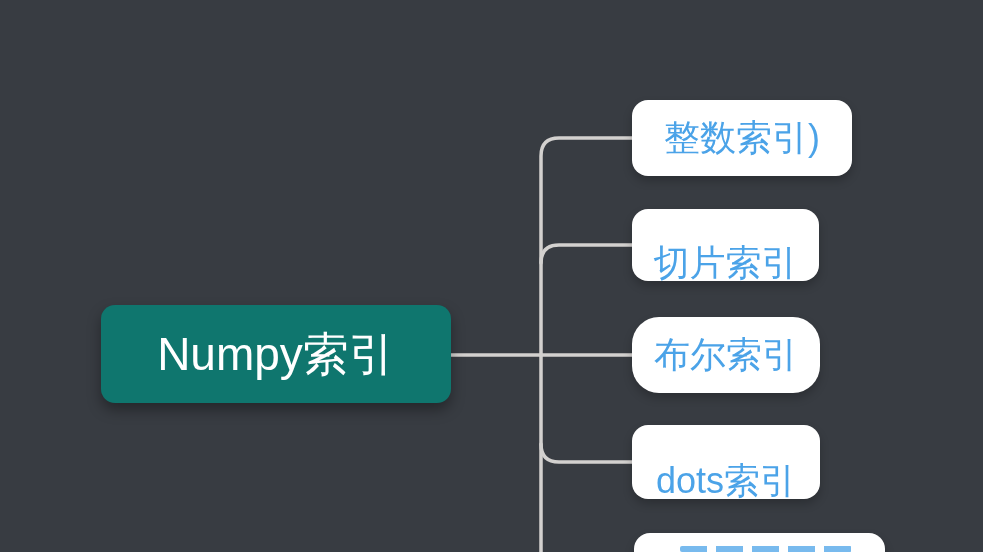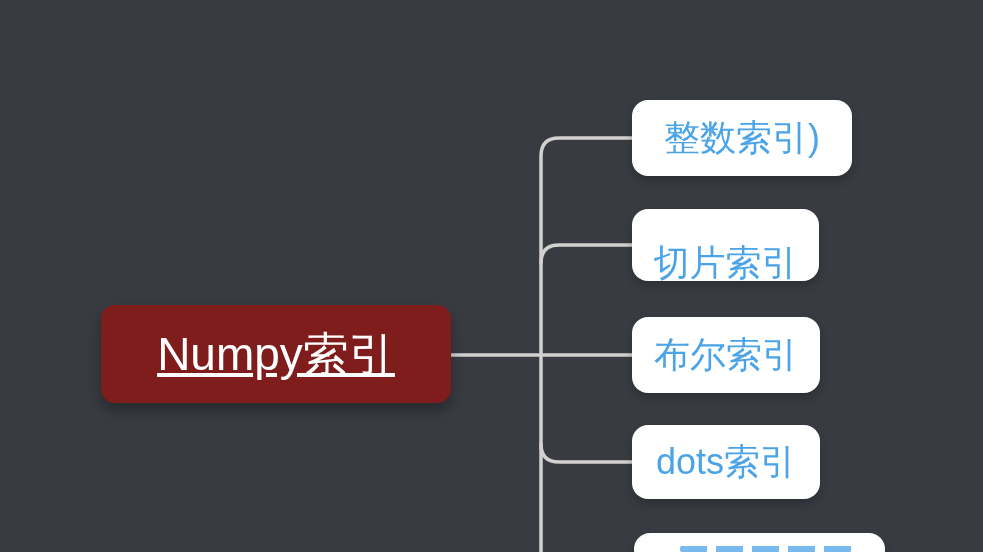--- a/index.html
+++ b/index.html
@@ -36,40 +36,39 @@
     justify-content: center;
     box-sizing: border-box;
   }
   .node .label {
     white-space: nowrap;
     line-height: 1;
   }
   .node-root {
     left: 101px; top: 305px;
     width: 350px; height: 98px;
-    background: #7f1d1d;
+    background: #0f766e;
     border-radius: 14px;
     box-shadow: 0 7px 14px rgba(0,0,0,0.35);
     color: #FFFFFF;
     font-size: 46px;
     font-weight: 400;
-    text-decoration: underline;
   }
   .node-child {
     background: #FFFFFF;
     border-radius: 16px;
     box-shadow: 0 5px 10px rgba(0,0,0,0.22);
     color: #4BA3E8;
     font-size: 36px;
     font-weight: 400;
   }
   .node-c1 { left: 632px; top: 100px; width: 220px; height: 76px; }
   .node-c2 { left: 632px; top: 209px; width: 187px; height: 72px; align-items: flex-end; }
-  .node-c3 { left: 632px; top: 317px; width: 188px; height: 76px; }
-  .node-c4 { left: 632px; top: 425px; width: 188px; height: 74px; }
+  .node-c3 { left: 632px; top: 317px; width: 188px; height: 76px; border-radius: 27px; }
+  .node-c4 { left: 632px; top: 425px; width: 188px; height: 74px; align-items: flex-end; }
   .node-c5 { left: 634px; top: 533px; width: 251px; height: 76px; }
   
   .clipped-text-remnant {
     position: absolute;
     left: 46px; top: 13px;
     width: 172px; height: 6px;
     background: repeating-linear-gradient(90deg,
       #4BA3E8 0px, #4BA3E8 27px,
       transparent 27px, transparent 36px);
     opacity: 0.75;

